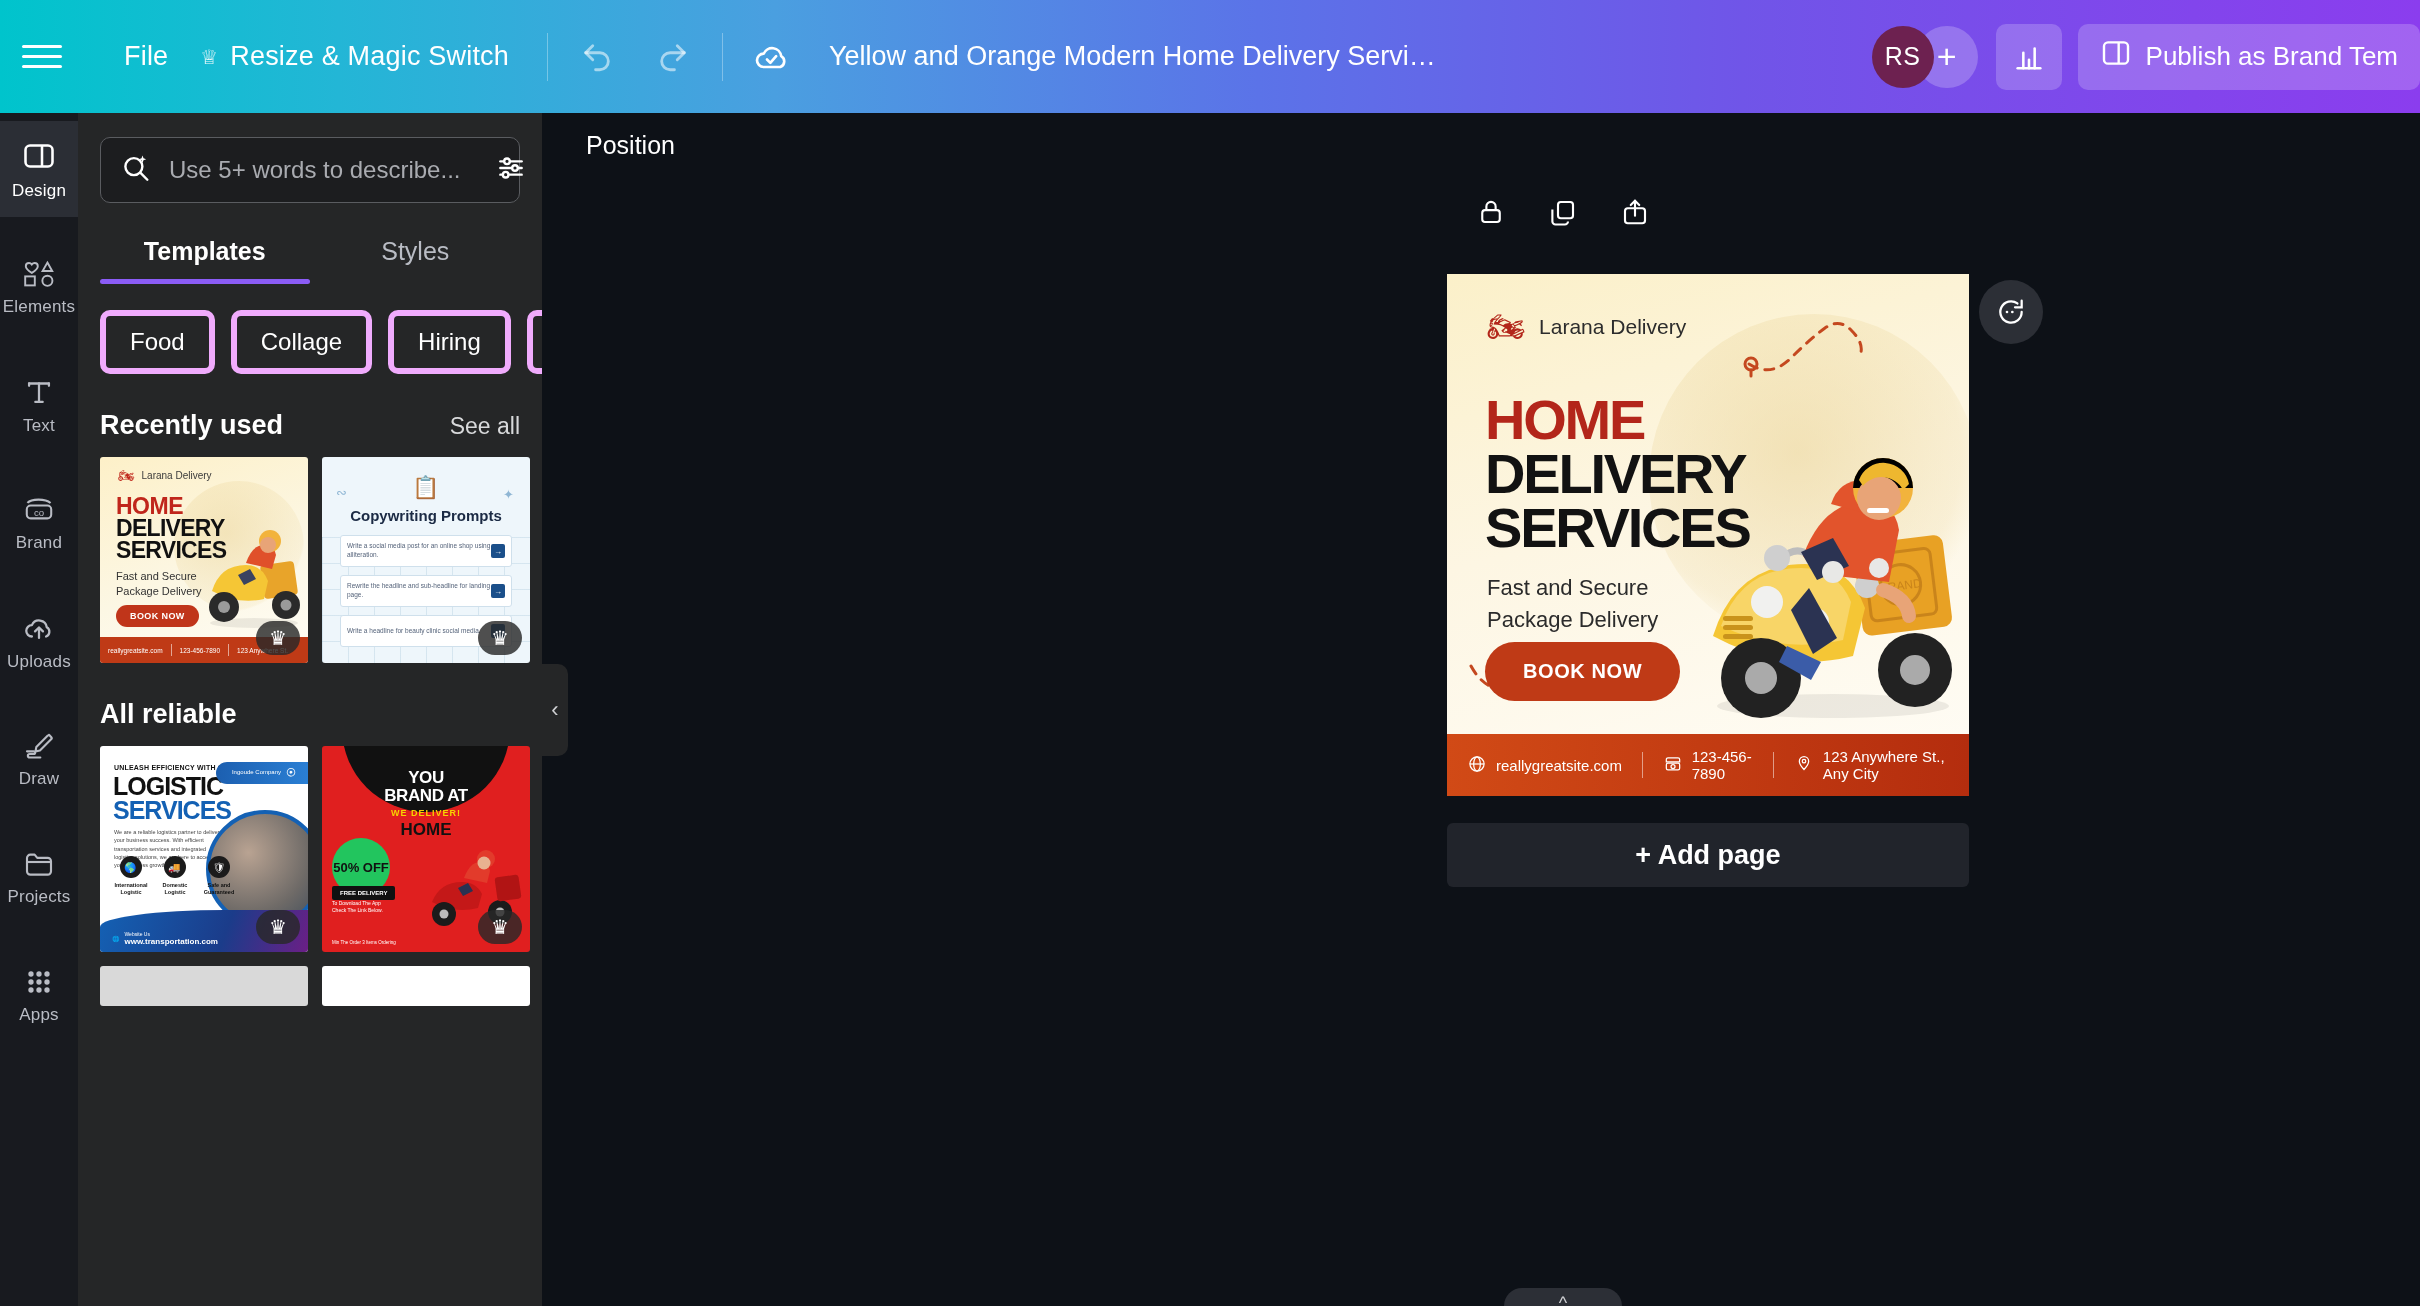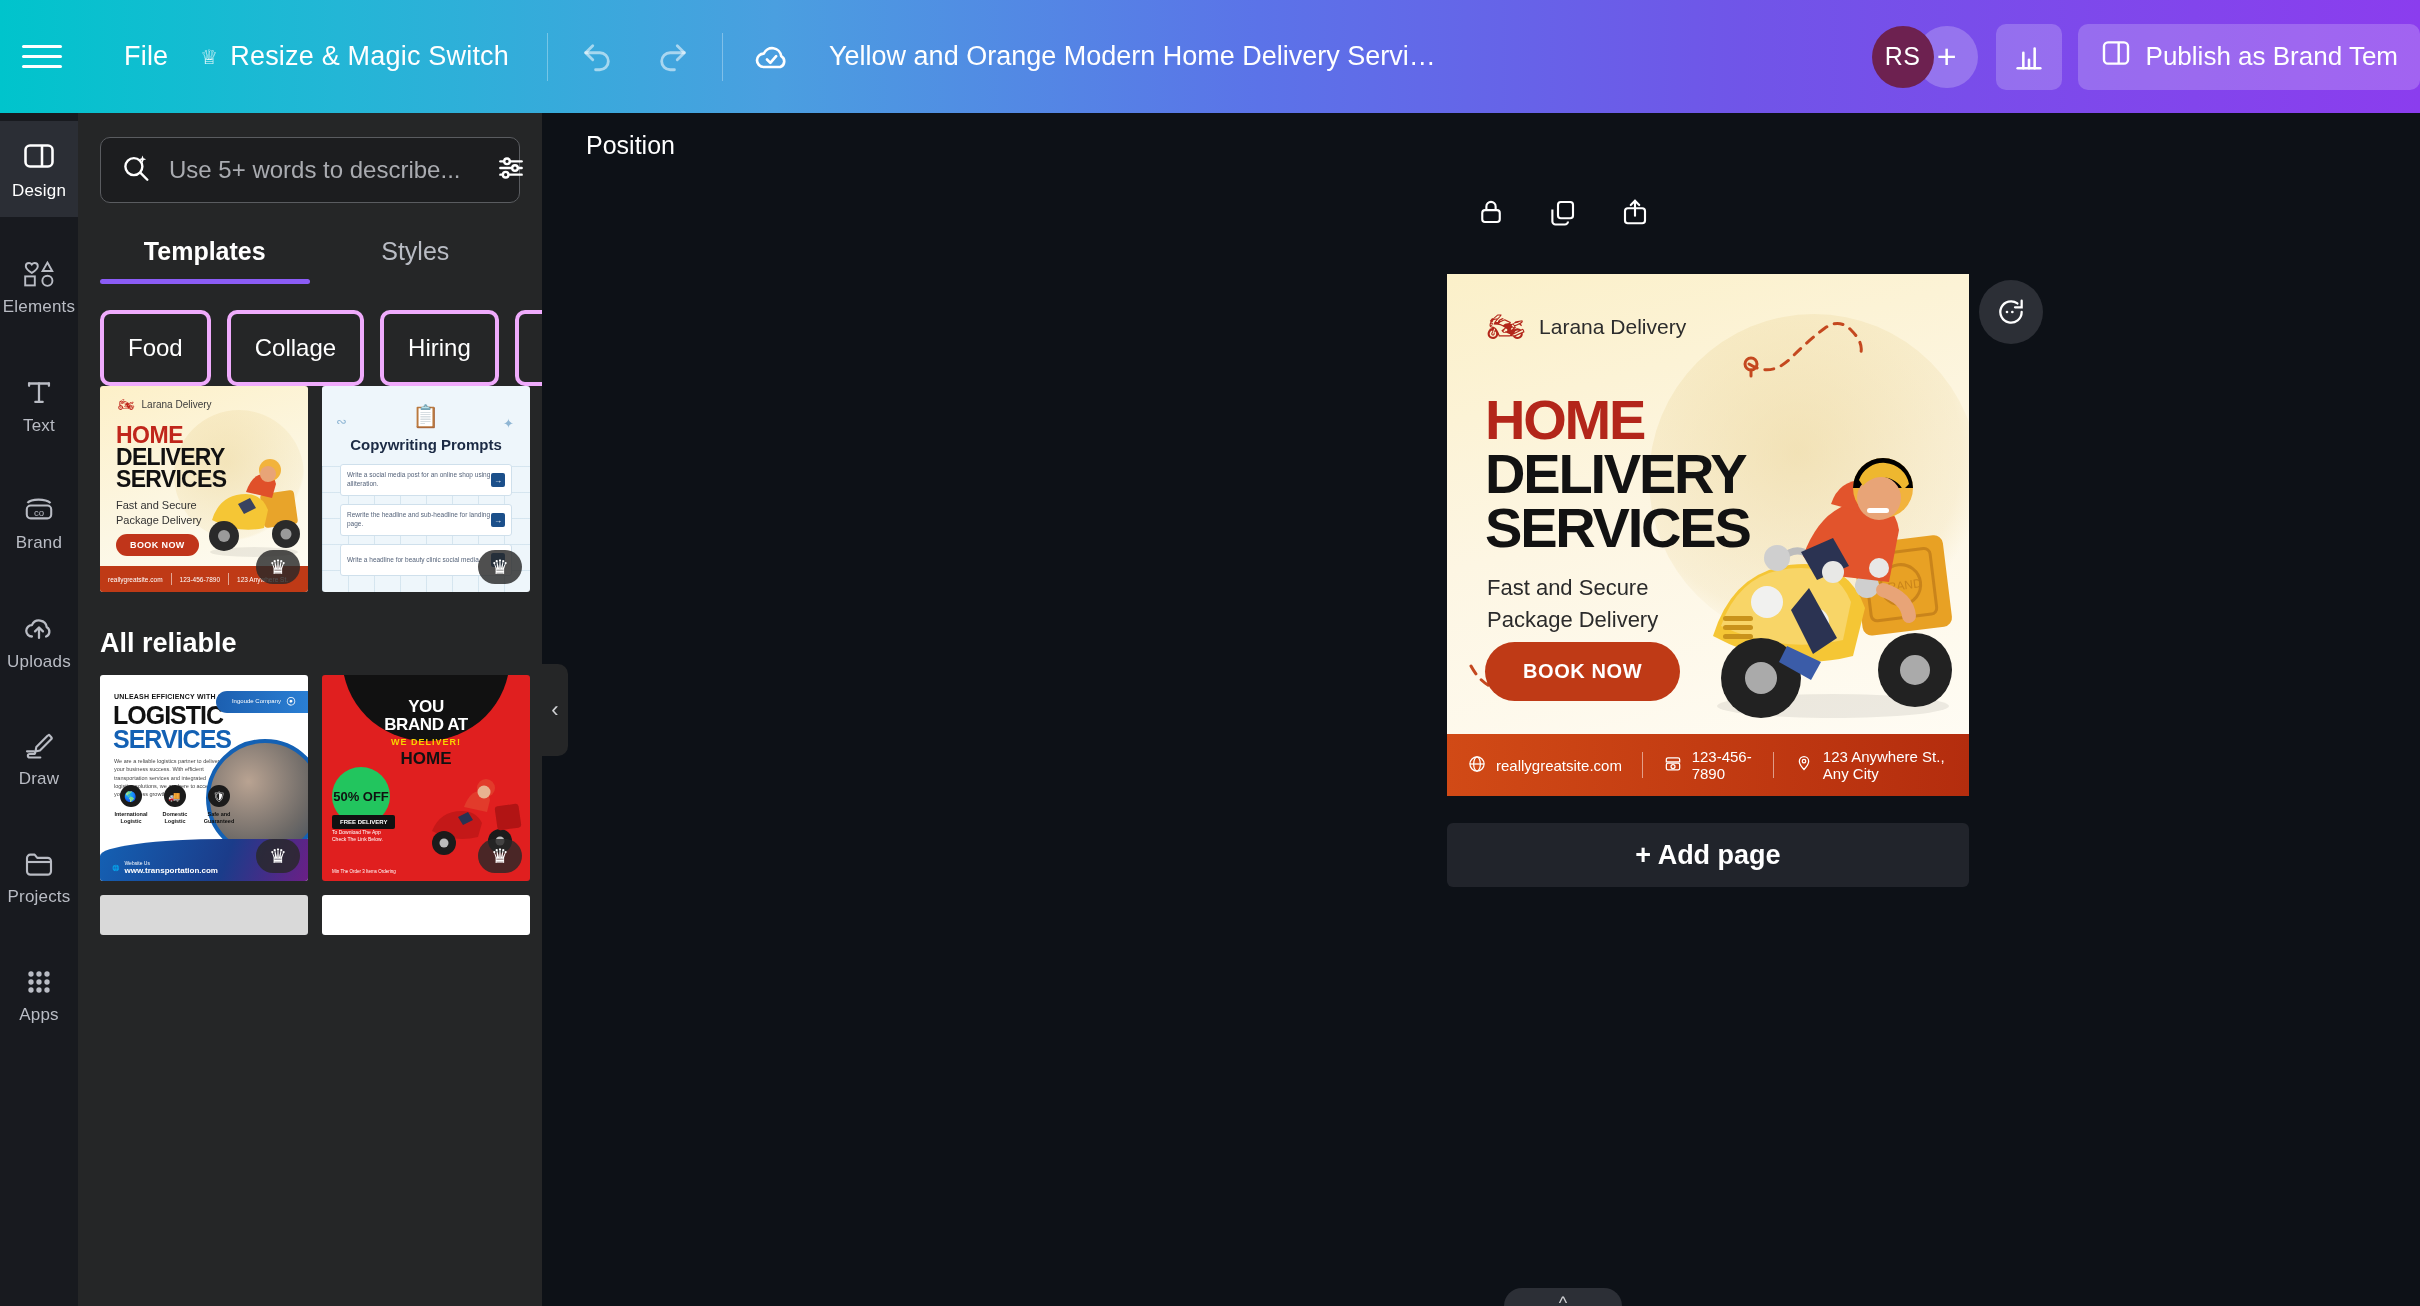--- a/index.html
+++ b/index.html
@@ -67,21 +67,21 @@
     display:flex; align-items:center; padding:0 18px; gap:16px;
   }
   .search-input { flex:1; background:transparent; border:none; outline:none; color:#e6e6e6; font-size:24px; font-family:"Liberation Sans", sans-serif;}
   .search-input::placeholder { color:#a9abb0; }
   .tabs { display:flex; margin-top:26px; padding: 0 22px; gap:1px; }
   .tab { flex:1; text-align:center; padding: 8px 0 18px; font-size:25px; color:#b9bcc4; cursor:pointer; position:relative; }
   .tab.active { color:#fff; font-weight:bold; }
   .tab.active::after { content:""; position:absolute; left:0; right:0; bottom:0; height:5px; background:#8b5cf6; border-radius:3px; }
   .chips { display:flex; gap:16px; padding: 26px 22px 0 22px; align-items:center; overflow:hidden;}
   .chip {
-    border:4px solid #f0abfc; border-radius:10px; height:76px; display:flex; align-items:center;
+    border:6px solid #f0abfc; border-radius:10px; height:64px; display:flex; align-items:center;
     padding:0 24px; color:#fff; font-size:24px; cursor:pointer; white-space:nowrap; flex:0 0 auto;
   }
   .sec-head { display:flex; align-items:baseline; justify-content:space-between; padding: 36px 22px 16px 22px; }
   .sec-title { font-size:27px; color:#fff; font-weight:bold; }
   .sec-link { font-size:23px; color:#d8d9db; cursor:pointer; }
   .grid { display:flex; gap:14px; padding: 0 22px; }
   .thumb { position:relative; width:208px; height:206px; border-radius:3px; overflow:hidden; cursor:pointer; background:#fff; flex:0 0 auto;}
   .crown-badge {
     position:absolute; right:8px; bottom:8px; width:44px; height:34px; border-radius:18px;
     background:rgba(40,40,40,.82); display:flex; align-items:center; justify-content:center; color:#fff; font-size:20px;
@@ -394,20 +394,24 @@
         </div>
 
         <div class="chips">
           <div class="chip">Food</div>
           <div class="chip">Collage</div>
           <div class="chip">Hiring</div>
           <div class="chip">Product</div>
 
         </div>
 
+        <div class="sec-head">
+          <div class="sec-title">Recently used</div>
+          <div class="sec-link">See all</div>
+        </div>
 
         <div class="grid">
 
           <div class="thumb t-hd">
             <div class="globe-bg"></div>
             <div class="hd-brand">
               <span class="hd-logo">🏍</span>
               <span>Larana Delivery</span>
             </div>
             <div class="hd-h1">HOME</div>

